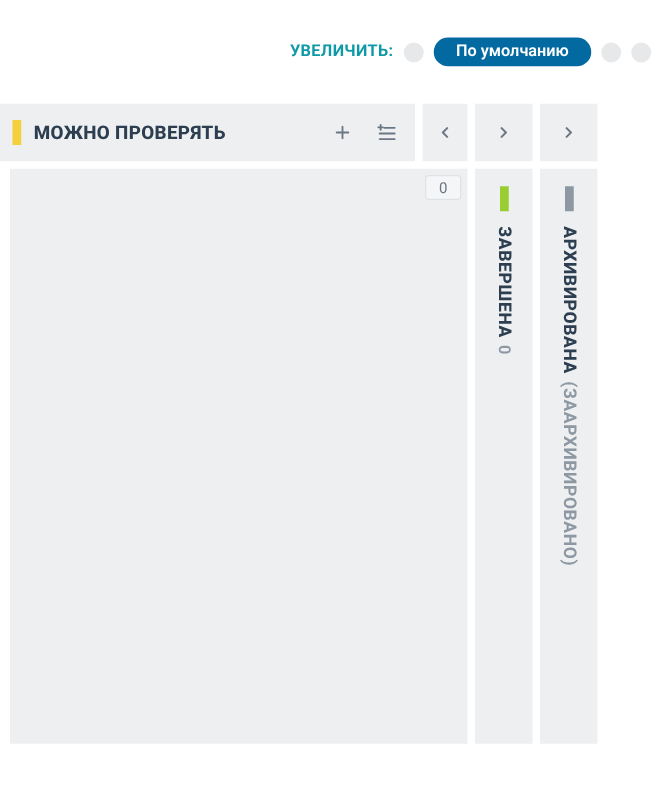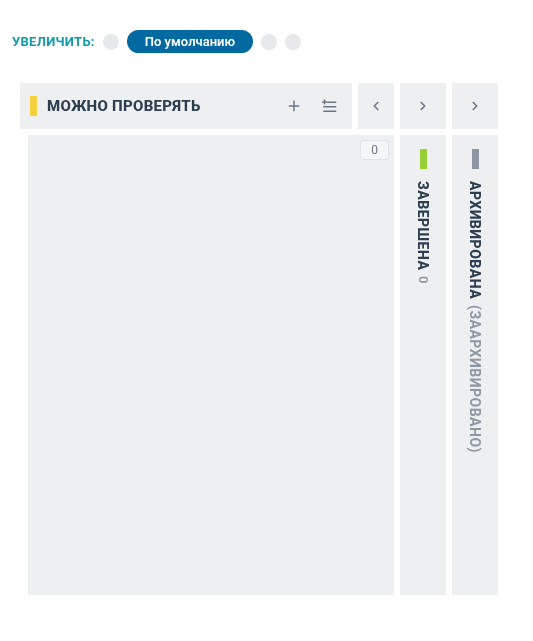--- a/index.html
+++ b/index.html
@@ -10,20 +10,21 @@
     body {
       font-family: -apple-system, BlinkMacSystemFont, "Segoe UI", Roboto, Arial, sans-serif;
       background: #ffffff;
       width: 533px;
       height: 641px;
       overflow: hidden;
     }
     .zoom-bar {
       display: flex;
       align-items: center;
+      justify-content: flex-end;
       padding: 30px 12px 8px 12px;
       gap: 8px;
     }
     .zoom-label {
       color: #0f9aa8;
       font-size: 13px;
       font-weight: 700;
       letter-spacing: 0.3px;
     }
     .zoom-dot {
@@ -38,21 +39,20 @@
       font-size: 13px;
       font-weight: 600;
       padding: 4px 18px;
       border-radius: 14px;
     }
     .board {
       display: flex;
       gap: 6px;
       padding: 22px 16px 0 0;
       align-items: flex-start;
-      margin-left: 20px;
     }
     .expanded-col {
       flex: 0 0 auto;
       width: 374px;
       display: flex;
       flex-direction: column;
       gap: 6px;
     }
     .expanded-col .col-header-row {
       display: flex;

